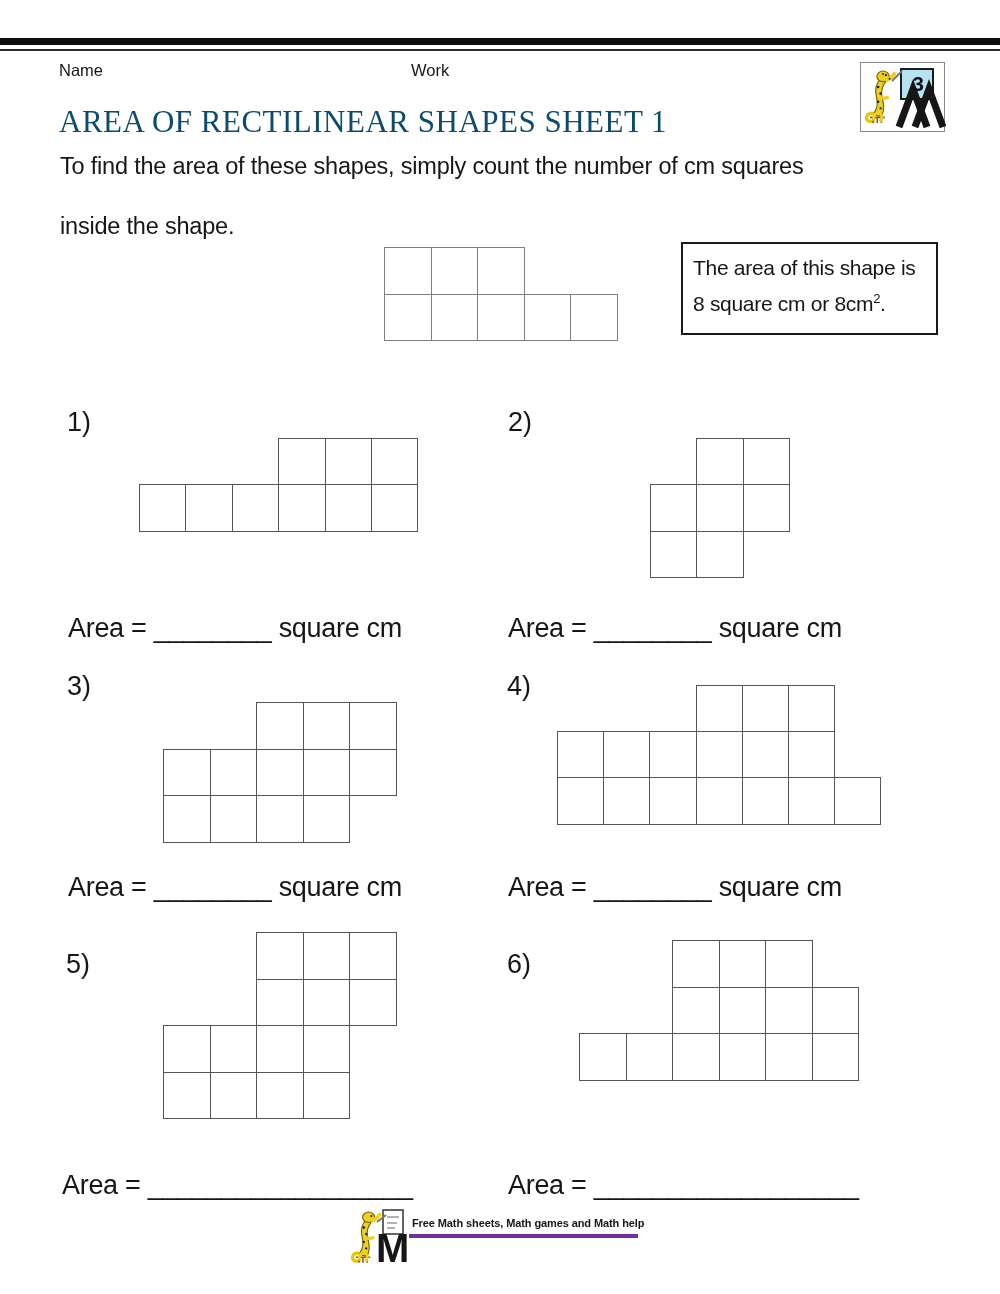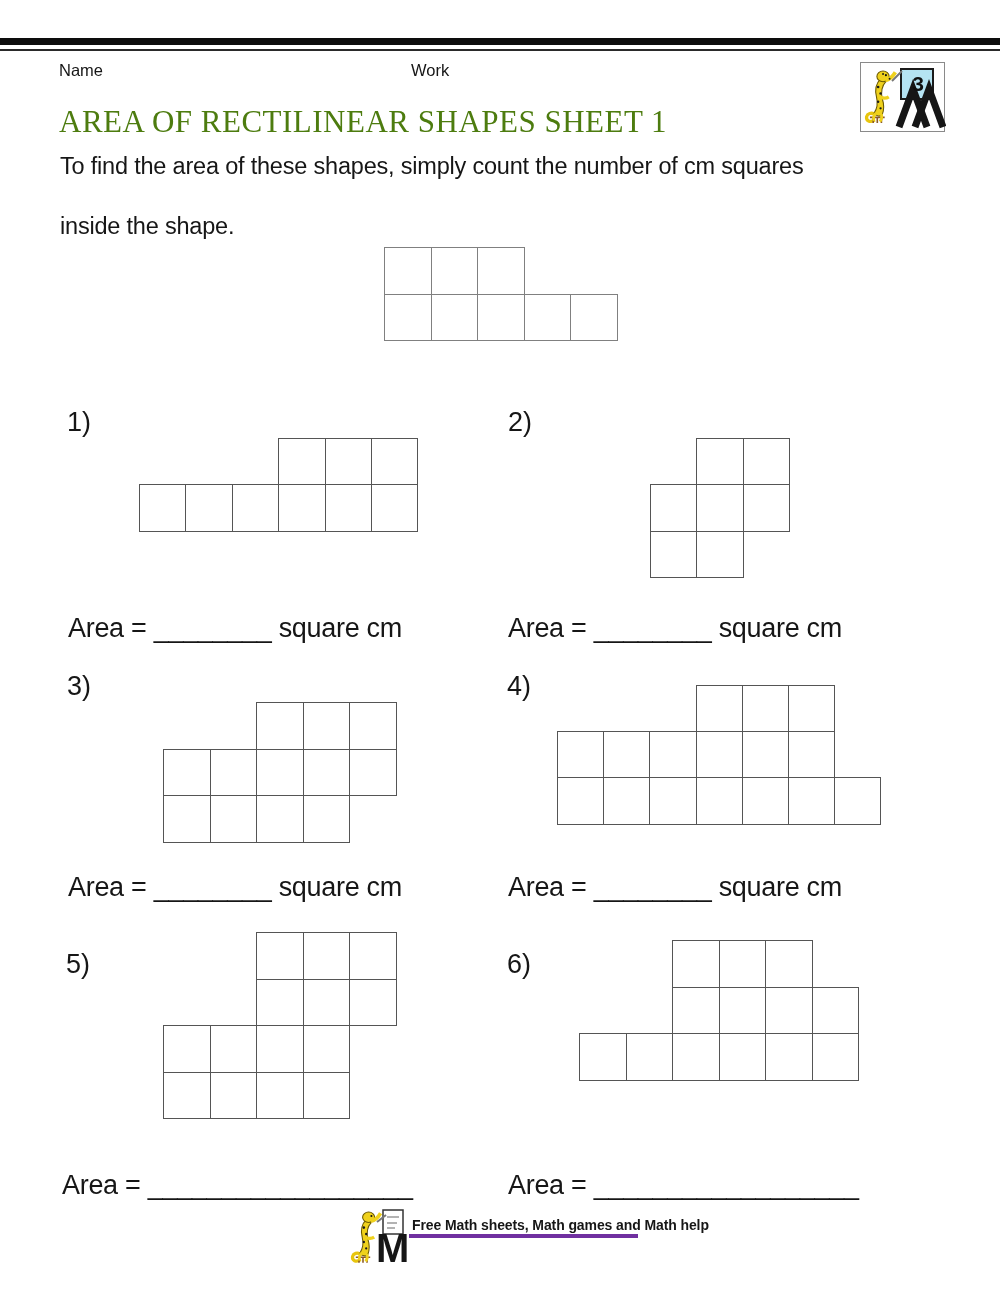--- a/index.html
+++ b/index.html
@@ -12,21 +12,21 @@
 
   
   .top-bar  { left:0; top:38px;  width:1000px; height:7px; background:#0d0d0d; }
   .top-bar-thin { left:0; top:49px; width:1000px; height:2px; background:#2a2a2a; }
 
   
   .name-label { left:59px;  top:61px; font-size:16.5px; }
   .date-label { left:411px; top:61px; font-size:16.5px; }
   .title {
     left:59px; top:104px; font-family:"Liberation Serif", serif;
-    font-size:31px; color:#4d7c0f; letter-spacing:0.5px; white-space:nowrap;
+    font-size:31px; color:#0c4a6e; letter-spacing:0.5px; white-space:nowrap;
   }
   .intro { font-size:23.5px; letter-spacing:-0.2px; white-space:nowrap; }
   .intro1 { left:60px; top:153px; }
   .intro2 { left:60px; top:213px; }
 
   
   .logo-box { left:860px; top:62px; width:85px; height:70px; border:1.5px solid #8a8a8a; background:#fff; }
   .logo-art { position:absolute; left:0; top:0; width:85px; height:70px; }
   .logo-badge {
     position:absolute; left:44px; top:9px; width:26px; text-align:center;
@@ -57,21 +57,21 @@
   .answer { font-size:27px; white-space:pre; letter-spacing:-0.3px; }
   .p1n { left:67px;  top:407px; }   .p2n { left:508px; top:407px; }
   .p3n { left:67px;  top:671px; }   .p4n { left:507px; top:671px; }
   .p5n { left:66px;  top:949px; }   .p6n { left:507px; top:949px; }
   .a1 { left:68px;  top:613px; }    .a2 { left:508px; top:613px; }
   .a3 { left:68px;  top:872px; }    .a4 { left:508px; top:872px; }
   .a5 { left:62px;  top:1170px; }   .a6 { left:508px; top:1170px; }
 
   
   .mascot { left:350px; top:1208px; width:56px; height:58px; }
-  .tagline { left:412px; top:1217px; font-size:14px; font-weight:700; letter-spacing:-0.1px; white-space:nowrap; }
+  .tagline { left:412px; top:1217px; font-size:11px; font-weight:700; letter-spacing:-0.1px; white-space:nowrap; }
   .footer-rule { left:409px; top:1234px; width:229px; height:4px; background:#7030a0; }
   .wordmark { left:376px; top:1233px; display:flex; align-items:flex-end; white-space:nowrap; }
   .wm-m { font-size:40px; font-weight:900; line-height:0.78; color:#161616; }
   .wm-rest {
     font-size:23px; font-weight:700; letter-spacing:0.5px; line-height:1;
     color:#f5f5f5; -webkit-text-stroke:1.2px #1a1a1a;
     text-shadow:0 0 1px #161616; margin-bottom:1px;
   }
 </style>
 </head>
@@ -119,20 +119,24 @@
       <div class="cell" style="left: 0px; top: 0px; width: 47.5px; height: 47.5px;"></div>
       <div class="cell" style="left: 46.5px; top: 0px; width: 47.5px; height: 47.5px;"></div>
       <div class="cell" style="left: 93px; top: 0px; width: 47.5px; height: 47.5px;"></div>
       <div class="cell" style="left: 0px; top: 46.5px; width: 47.5px; height: 47.5px;"></div>
       <div class="cell" style="left: 46.5px; top: 46.5px; width: 47.5px; height: 47.5px;"></div>
       <div class="cell" style="left: 93px; top: 46.5px; width: 47.5px; height: 47.5px;"></div>
       <div class="cell" style="left: 139.5px; top: 46.5px; width: 47.5px; height: 47.5px;"></div>
       <div class="cell" style="left: 186px; top: 46.5px; width: 47.5px; height: 47.5px;"></div>
     </div>
 
+  <div class="abs note-box">
+    <div>The area of this shape is</div>
+    <div><span>8 square cm or 8cm</span><sup>2</sup><span>.</span></div>
+  </div>
 
 
   <span class="abs pnum p1n">1)</span>
   <div class="grid" style="left: 139px; top: 438px; width: 280.4px; height: 94.8px;">
       <div class="cell" style="left: 139.2px; top: 0px; width: 47.4px; height: 47.4px;"></div>
       <div class="cell" style="left: 185.6px; top: 0px; width: 47.4px; height: 47.4px;"></div>
       <div class="cell" style="left: 232px; top: 0px; width: 47.4px; height: 47.4px;"></div>
       <div class="cell" style="left: 0px; top: 46.4px; width: 47.4px; height: 47.4px;"></div>
       <div class="cell" style="left: 46.4px; top: 46.4px; width: 47.4px; height: 47.4px;"></div>
       <div class="cell" style="left: 92.8px; top: 46.4px; width: 47.4px; height: 47.4px;"></div>

